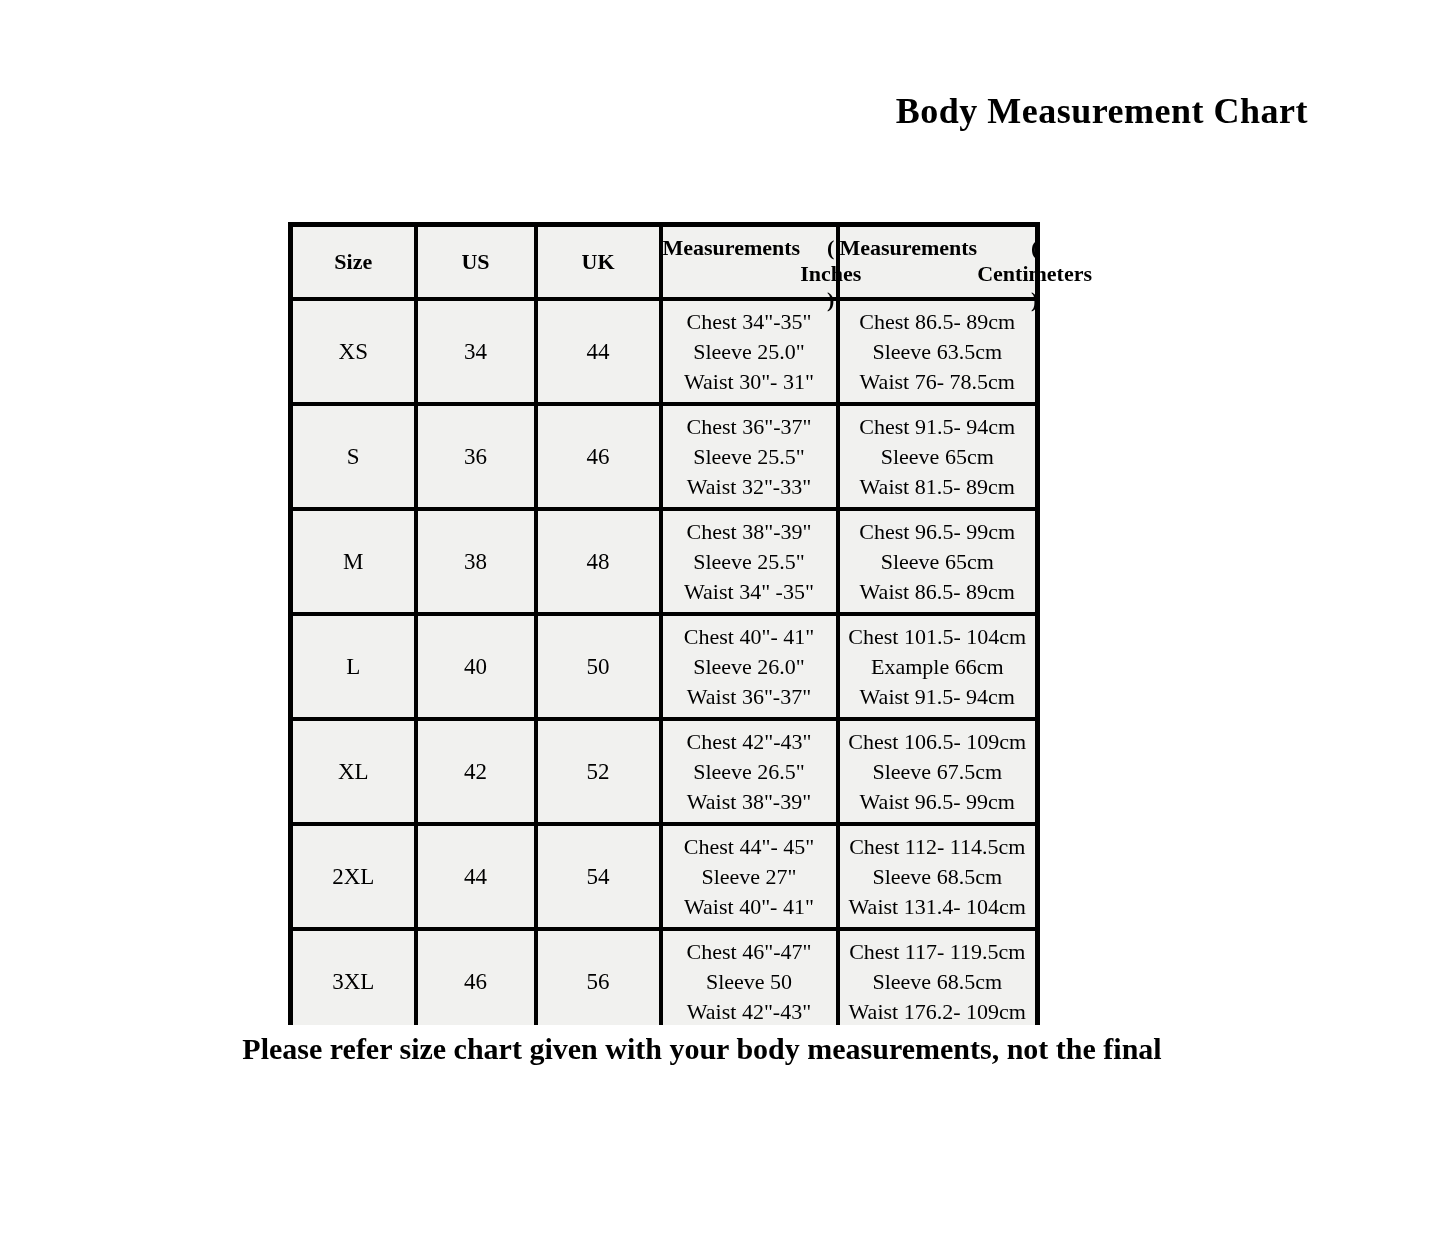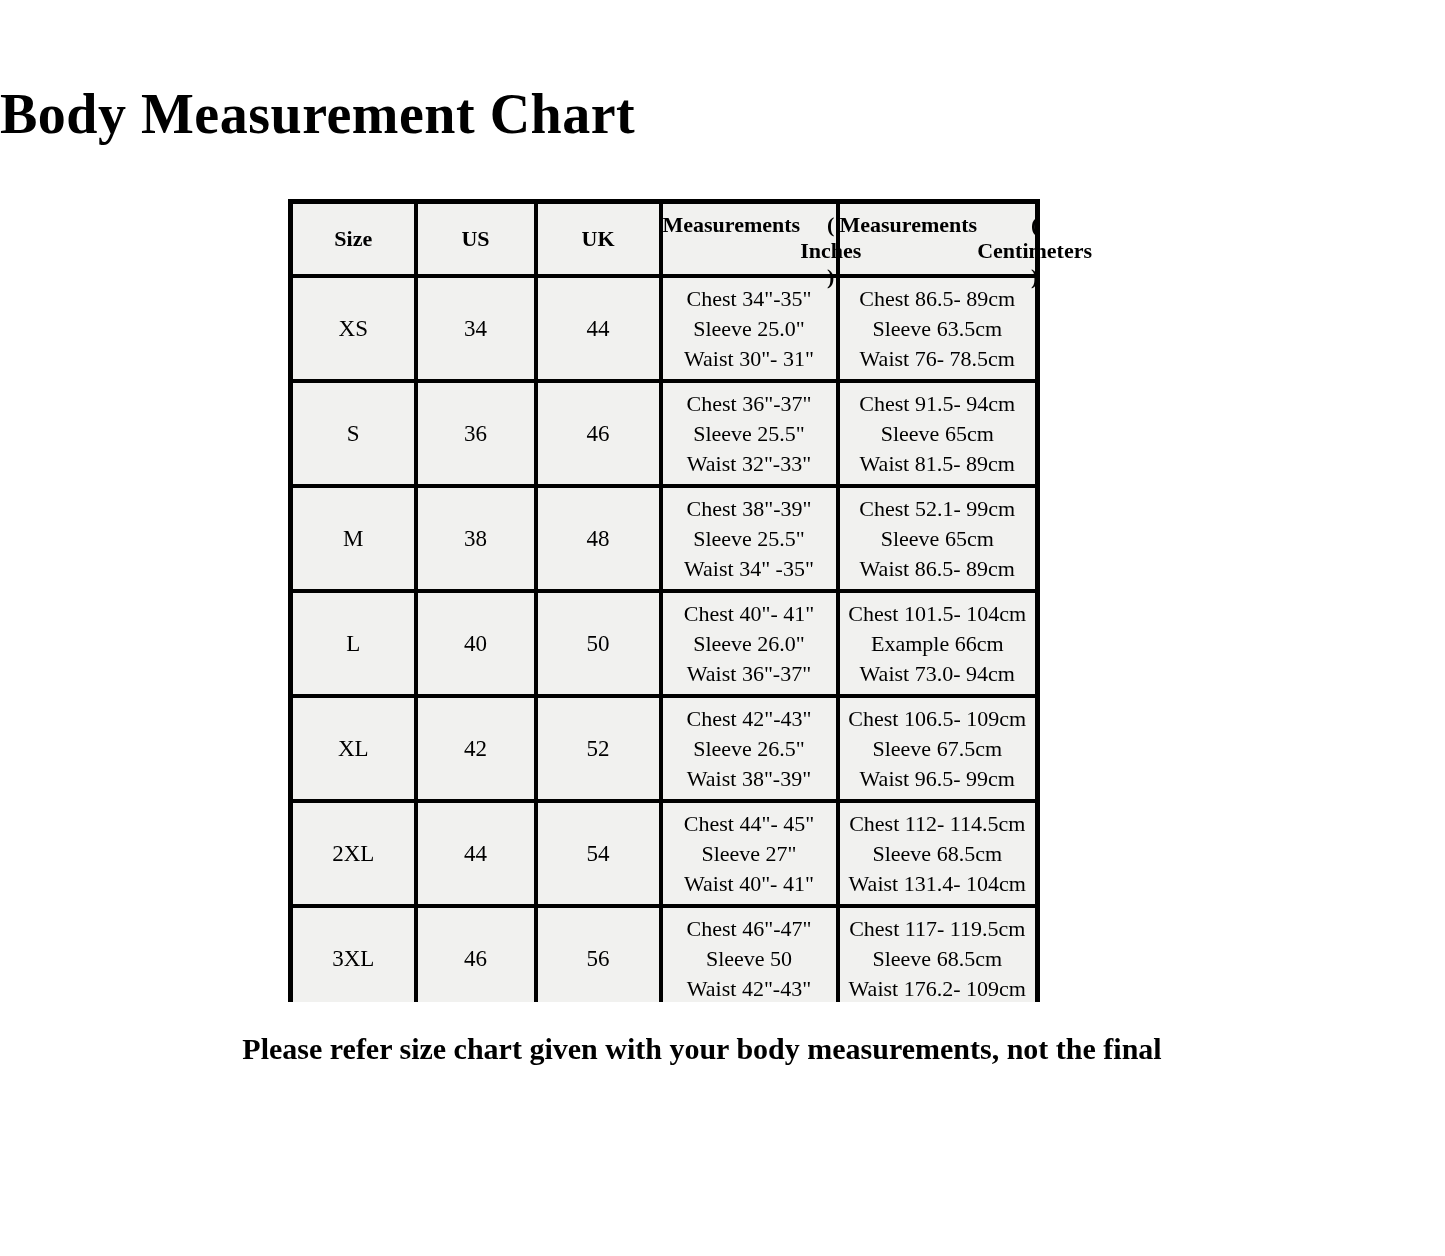--- a/index.html
+++ b/index.html
@@ -17,30 +17,30 @@
     position: absolute;
     inset: 0;
     width: 1445px;
     height: 1256px;
   }
   .title {
     position: absolute;
     top: 82px;
     left: 0;
     width: 1300px;
-    text-align: left;
-    font-size: 56px;
+    text-align: right;
+    font-size: 36px;
     font-weight: bold;
     letter-spacing: 0.5px;
-    margin: 0;
+    margin: 8px;
   }
   .table-clip {
     position: absolute;
     left: 288px;
-    top: 199px;
+    top: 222px;
     width: 900px;
     height: 803px;
     overflow: hidden;
   }
   table.size-table {
     border-collapse: collapse;
     table-layout: fixed;
     width: 747px;
     border: 5px solid #000;
   }
@@ -180,21 +180,21 @@
           <td>48</td>
           <td>
             <div class="mlines">
               <div>Chest 38"-39"</div>
               <div>Sleeve 25.5"</div>
               <div>Waist 34" -35"</div>
             </div>
           </td>
           <td>
             <div class="mlines">
-              <div>Chest 52.1- 99cm</div>
+              <div>Chest 96.5- 99cm</div>
               <div>Sleeve 65cm</div>
               <div>Waist 86.5- 89cm</div>
             </div>
           </td>
         </tr>
 
         <tr>
           <td>L</td>
           <td>40</td>
           <td>50</td>
@@ -202,21 +202,21 @@
             <div class="mlines">
               <div>Chest 40"- 41"</div>
               <div>Sleeve 26.0"</div>
               <div>Waist 36"-37"</div>
             </div>
           </td>
           <td>
             <div class="mlines">
               <div>Chest 101.5- 104cm</div>
               <div>Example 66cm</div>
-              <div>Waist 73.0- 94cm</div>
+              <div>Waist 91.5- 94cm</div>
             </div>
           </td>
         </tr>
 
         <tr>
           <td>XL</td>
           <td>42</td>
           <td>52</td>
           <td>
             <div class="mlines">

